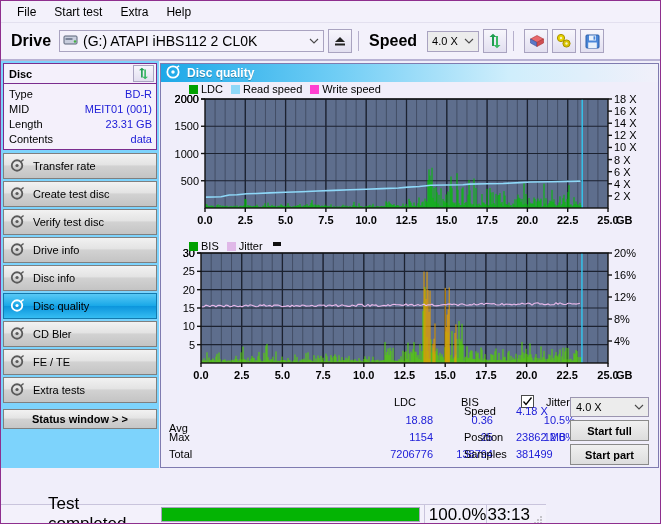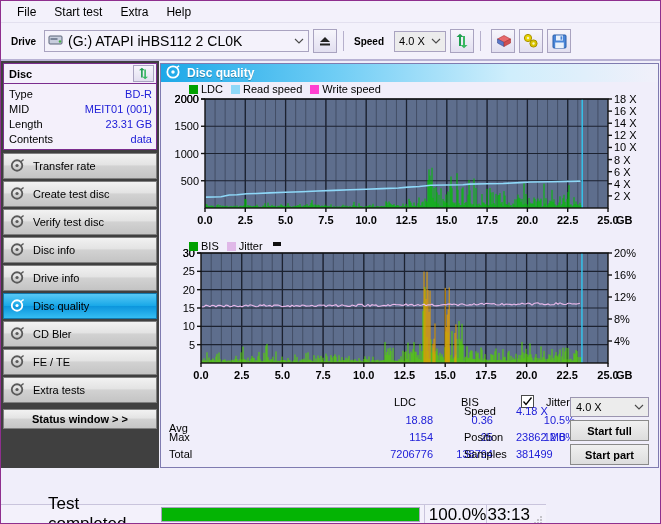--- a/index.html
+++ b/index.html
@@ -68,21 +68,21 @@
   }
 
   
   .toolbar {
     height: 38px;
     background: #f3f1fb;
     display: flex; align-items: center;
     padding: 0 6px;
     border-bottom: 2px solid #b8b2d4;
   }
-  .tb-label { font-size: 10px; font-weight: bold; color: #000; margin: 0 8px 0 4px; text-align: center; }
+  .tb-label { font-size: 16px; font-weight: bold; color: #000; margin: 0 8px 0 4px; text-align: center; }
   .drive-combo {
     flex: 0 0 auto;
     width: 265px; height: 22px;
     background: #f4f2fb;
     border: 1px solid #a9a3c0;
     display: flex; align-items: center;
     padding-left: 3px;
     font-size: 14px;
   }
   .drive-combo .dtext { margin-left: 4px; color:#000; }
@@ -107,21 +107,21 @@
     font-size: 11px;
     margin-left: 2px;
     flex: 0 0 auto;
   }
   .tb-sep { width:1px; height:20px; background:#b6b0cc; margin:0 6px; flex:0 0 auto; }
 
   
   .body-wrap { display: flex; height: 407px; }
   .sidebar {
     width: 158px;
-    background: #404040;
+    background: #7dd3fc;
     padding: 2px 2px 0 2px;
     flex: 0 0 auto;
   }
   .disc-panel {
     border: 1px solid #7b2d8e;
     background: #f4f0fb;
     margin-bottom: 3px;
   }
   .disc-head {
     display: flex; align-items: center;
@@ -384,29 +384,29 @@
   <line x1="11.5" y1="4" x2="14.5" y2="1.6" stroke="#5a5a5a" stroke-width="1.5"></line>
               </svg></span>
             <span>Verify test disc</span>
           </div>
           <div class="navbtn">
             <span class="nav-ico"><svg width="15" height="15" viewBox="0 0 16 16">
   <circle cx="7.5" cy="8" r="5.6" fill="none" stroke="#5a5a5a" stroke-width="1.9"></circle>
   <circle cx="7.5" cy="8" r="1.7" fill="#5a5a5a"></circle>
   <line x1="11.5" y1="4" x2="14.5" y2="1.6" stroke="#5a5a5a" stroke-width="1.5"></line>
               </svg></span>
-            <span>Disc info</span>
+            <span>Drive info</span>
           </div>
           <div class="navbtn">
             <span class="nav-ico"><svg width="15" height="15" viewBox="0 0 16 16">
   <circle cx="7.5" cy="8" r="5.6" fill="none" stroke="#5a5a5a" stroke-width="1.9"></circle>
   <circle cx="7.5" cy="8" r="1.7" fill="#5a5a5a"></circle>
   <line x1="11.5" y1="4" x2="14.5" y2="1.6" stroke="#5a5a5a" stroke-width="1.5"></line>
               </svg></span>
-            <span>Drive info</span>
+            <span>Disc info</span>
           </div>
           <div class="navbtn active">
             <span class="nav-ico"><svg width="15" height="15" viewBox="0 0 16 16">
   <circle cx="7.5" cy="8" r="5.6" fill="none" stroke="#ffffff" stroke-width="1.9"></circle>
   <circle cx="7.5" cy="8" r="1.7" fill="#ffffff"></circle>
   <line x1="11.5" y1="4" x2="14.5" y2="1.6" stroke="#ffffff" stroke-width="1.5"></line>
               </svg></span>
             <span>Disc quality</span>
           </div>
           <div class="navbtn">

